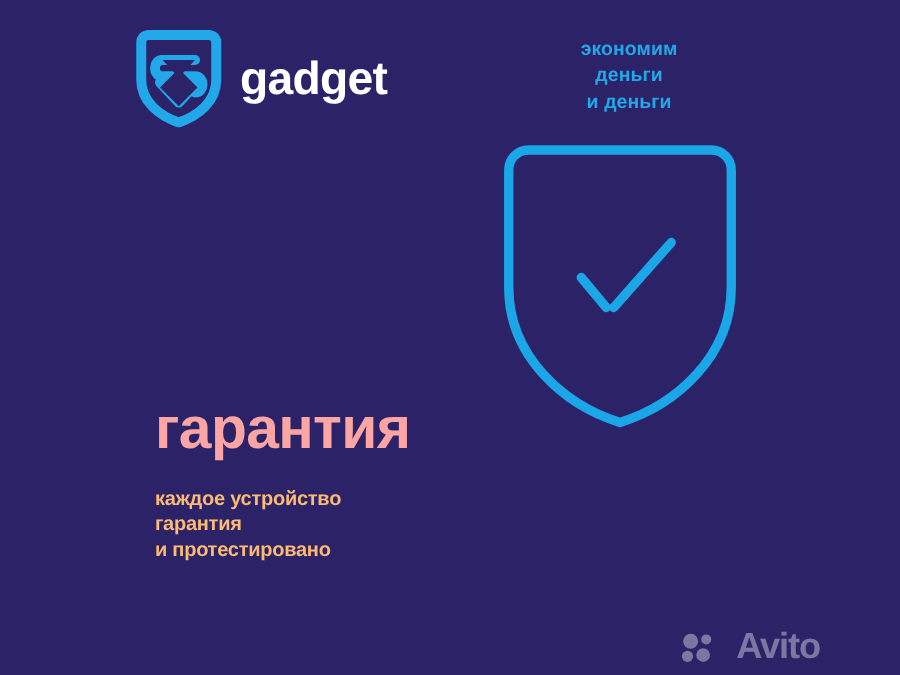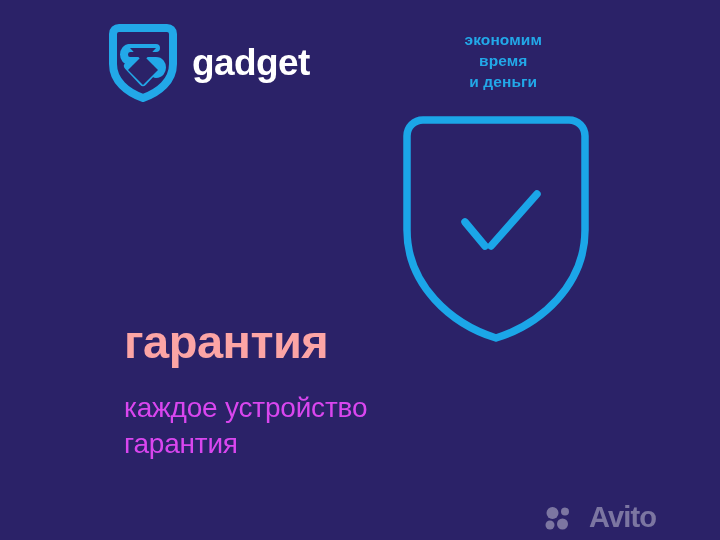--- a/index.html
+++ b/index.html
@@ -72,23 +72,23 @@
     left:124px; top:318px;
     color:#fca5a5;
     font-size:47px;
     font-weight:bold;
     letter-spacing:-0.5px;
     line-height:1;
   }
   .subcopy{
     position:absolute;
     left:124px; top:390px;
-    color:#d946ef;
-    font-size:28px;
-    font-weight:normal;
+    color:#fdba74;
+    font-size:16px;
+    font-weight:bold;
     line-height:1.27;
     letter-spacing:-0.2px;
   }
   .subcopy div{ white-space:nowrap; }
 
   
   .watermark{
     position:absolute;
     right:8px; bottom:8px;
     display:flex;
@@ -125,21 +125,21 @@
         <path d="M24 26 L50 26 L37 40 Z" fill="#2b2268"></path>
       </svg>
     </span>
     <span class="brand-words">
       <span>gadget</span>
     </span>
   </div>
 
   <div class="tagline">
     <div>экономим</div>
-    <div>время</div>
+    <div>деньги</div>
     <div>и деньги</div>
   </div>
 
   <div class="shield-art">
     <svg viewBox="0 0 200 234" xmlns="http://www.w3.org/2000/svg" aria-hidden="true">
 
       <path d="M11 26 C11 17 18 10 27 10 L173 10 C182 10 189 17 189 26
                L189 120 C189 175 145 214 100 228
                C55 214 11 175 11 120 Z" fill="none" stroke="#1ba6e8" stroke-width="7.5" stroke-linejoin="round"></path>
 
@@ -149,20 +149,21 @@
         <path d="M95 136 L141 84" fill="none" stroke="#1ba6e8" stroke-width="7.5" stroke-linecap="round"></path>
       </g>
     </svg>
   </div>
 
   <div class="headline">гарантия</div>
 
   <div class="subcopy">
     <div>каждое устройство</div>
     <div>гарантия</div>
+    <div>и протестировано</div>
   </div>
 
   <div class="watermark">
     <span>
       <svg width="26" height="24" viewBox="0 0 26 24" xmlns="http://www.w3.org/2000/svg" aria-hidden="true">
         <circle cx="7.5" cy="7" r="6" fill="#ffffff"></circle>
         <circle cx="20" cy="5.5" r="4" fill="#ffffff"></circle>
         <circle cx="5" cy="19" r="4.5" fill="#ffffff"></circle>
         <circle cx="17.5" cy="18" r="5.5" fill="#ffffff"></circle>
       </svg>

